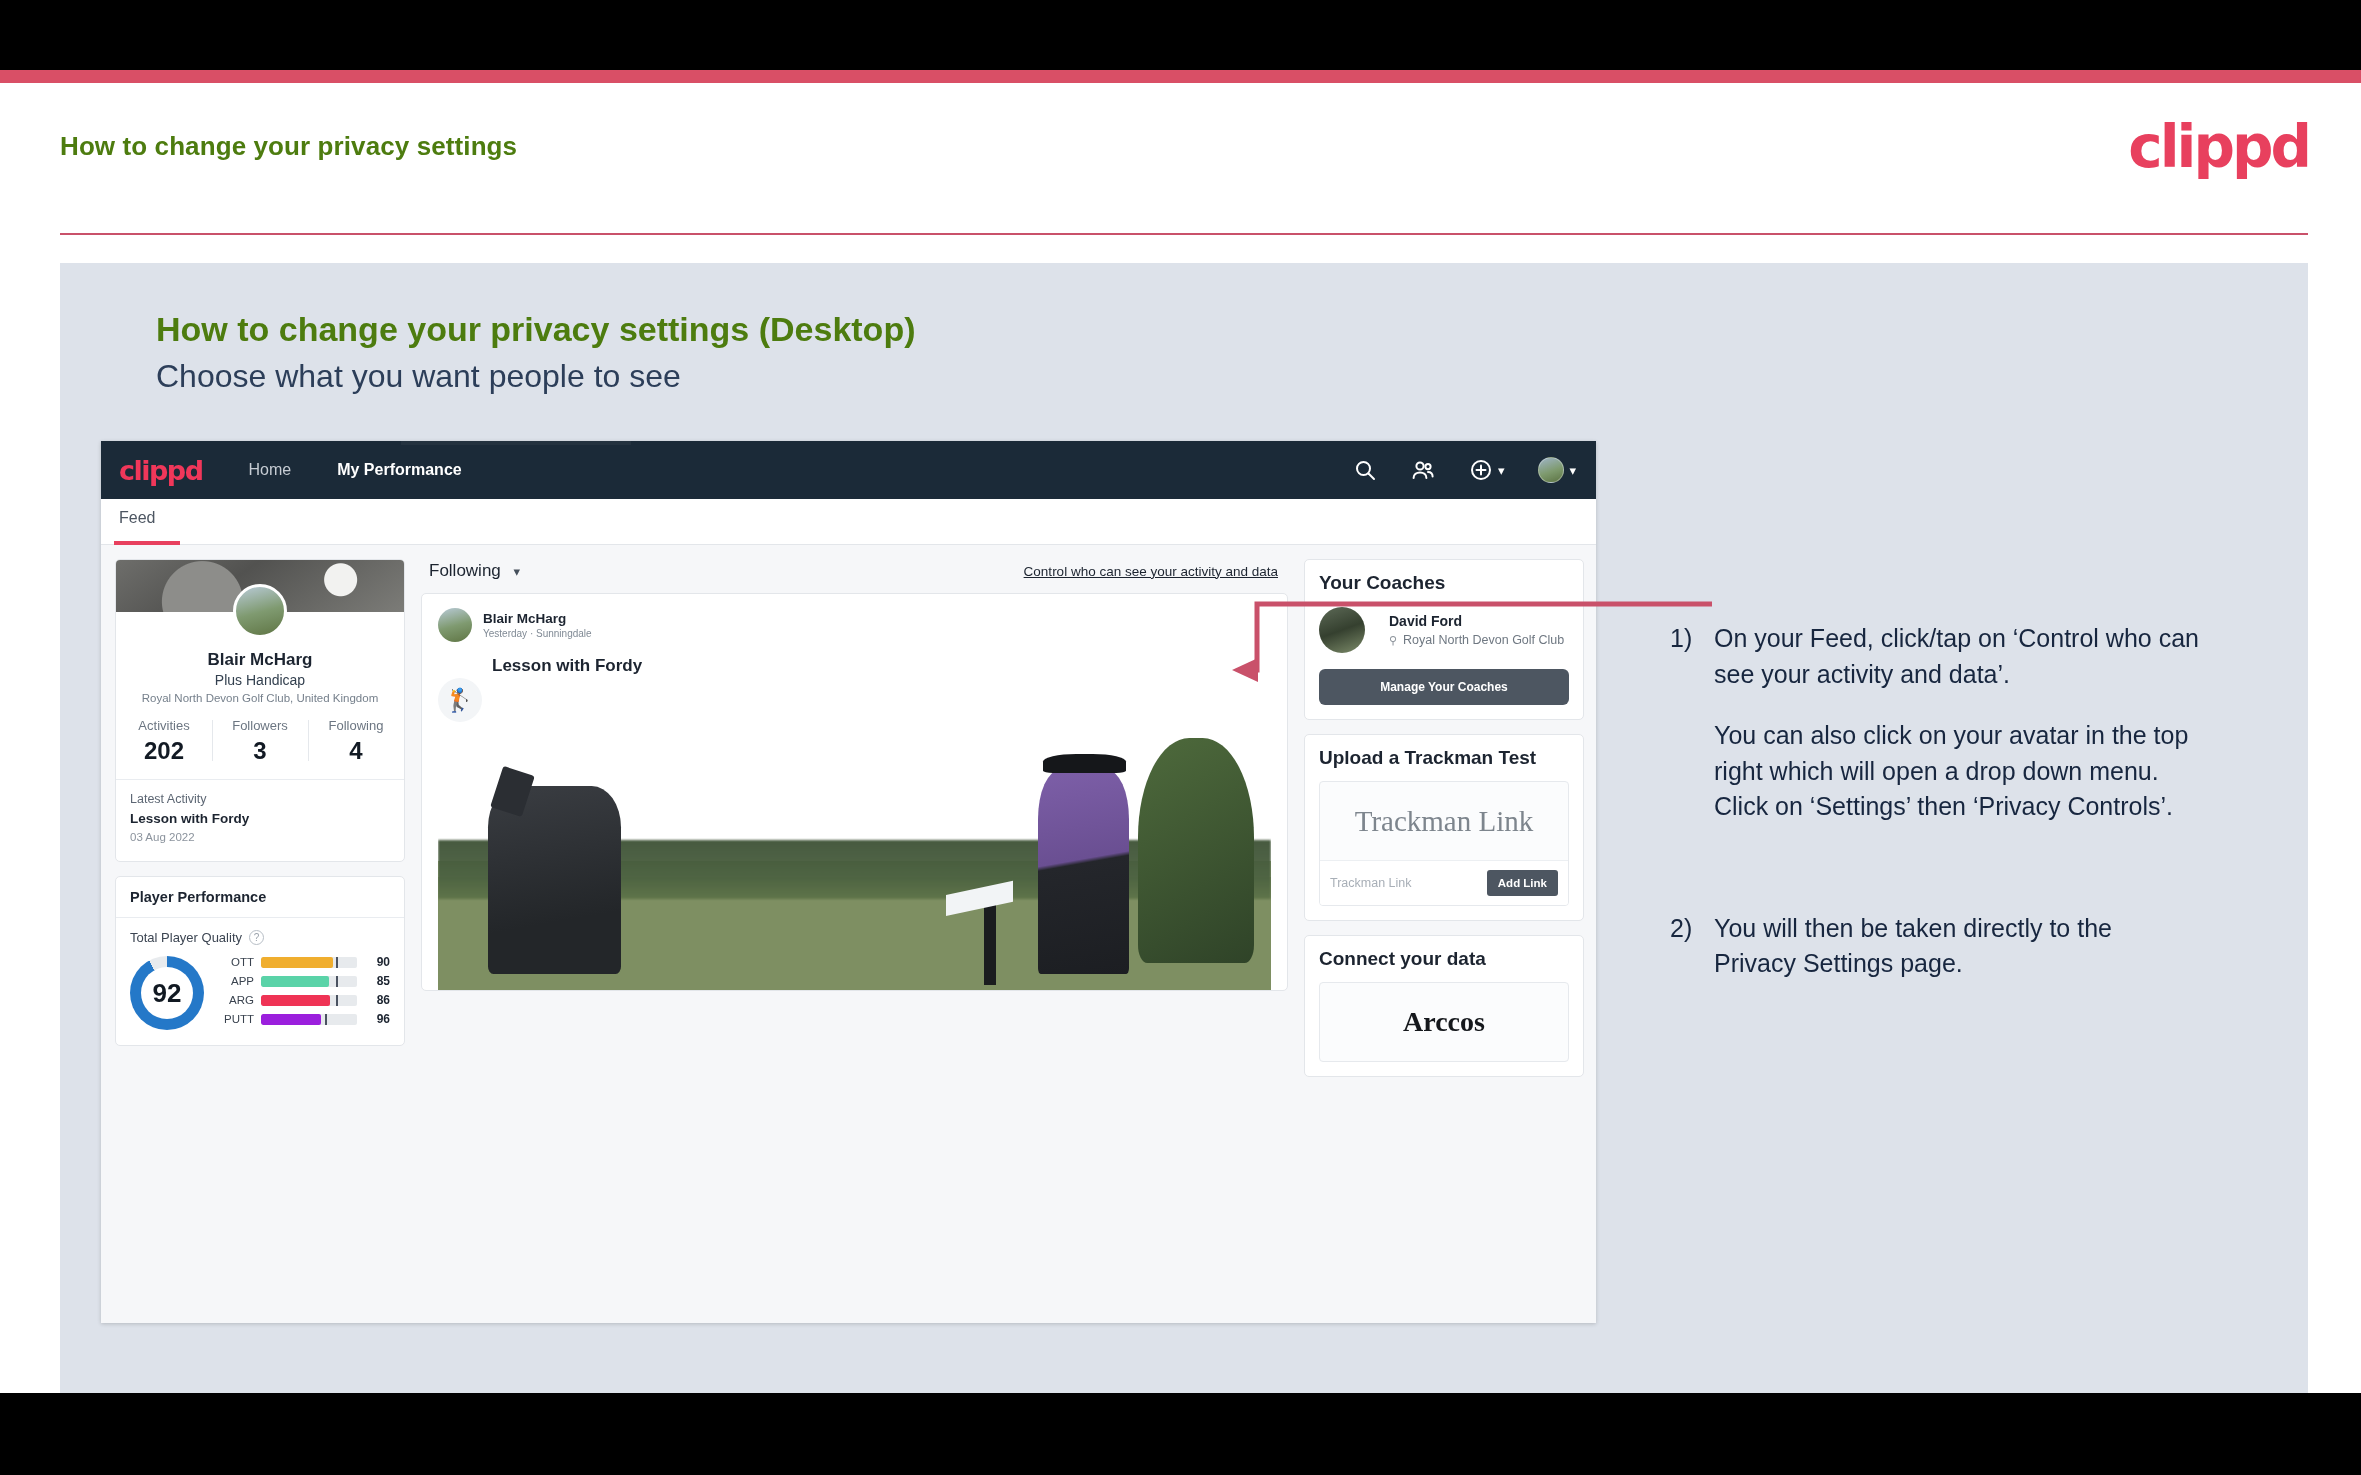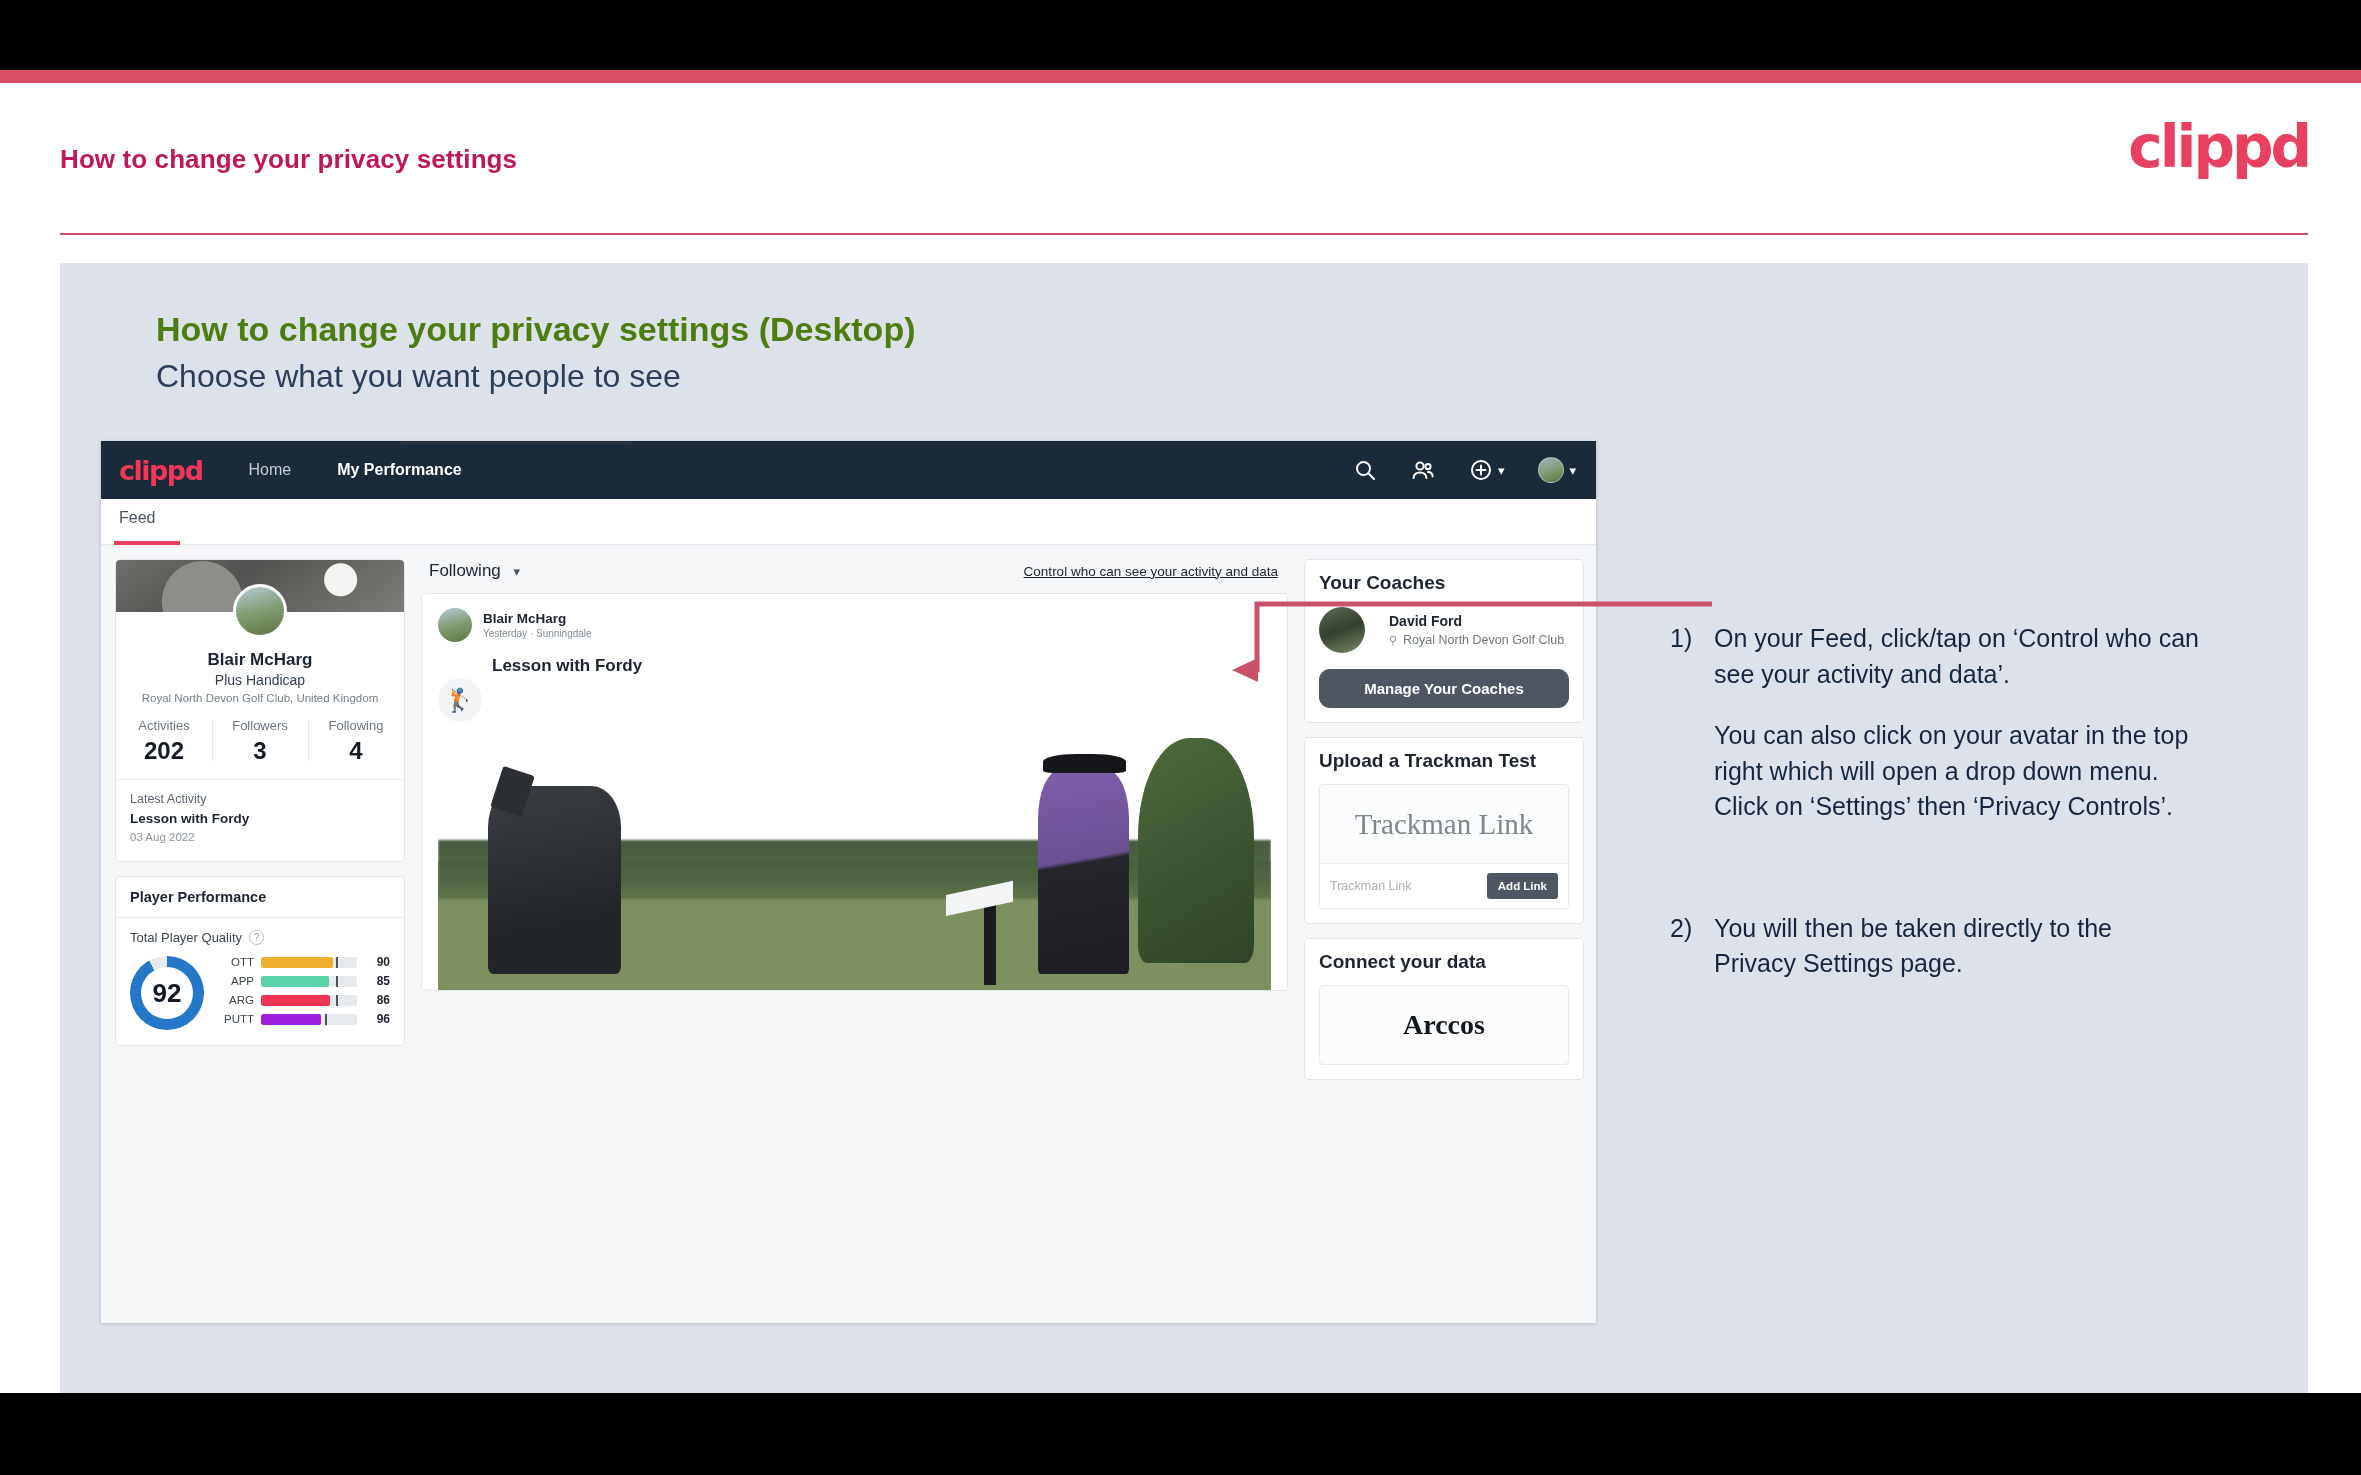--- a/index.html
+++ b/index.html
@@ -16,22 +16,22 @@
   .top-pink  { position:absolute; left:0; top:70px; width:100%; height:13px; background:#d94f66; }
 
   
   .page { position:absolute; left:0; top:83px; width:2361px; height:1310px; background:#fff; }
 
   
   .bottom-black { position:absolute; left:0; top:1393px; width:100%; height:82px; background:#000; }
 
   
   .slide-kicker {
-    position:absolute; left:60px; top:61px;
-    font-size:26px; font-weight:700; color:#be185d; letter-spacing:.1px;
+    position:absolute; left:60px; top:48px;
+    font-size:26px; font-weight:700; color:#4d7c0f; letter-spacing:.1px;
   }
   .brand-logo {
     position:absolute; right:52px; top:30px;
     font-size:58px; font-weight:800; color:#e8405e;
     letter-spacing:-3px; font-family:"DejaVu Sans", sans-serif;
   }
   .header-rule {
     position:absolute; left:60px; top:150px; width:2248px; height:2px; background:#c9516a;
   }
 
@@ -222,22 +222,22 @@
   .r-title { font-size:19px; font-weight:700; color:#1c2430; }
   .coach-row { display:flex; align-items:center; gap:24px; margin-top:13px; }
   .coach-av {
     width:46px; height:46px; border-radius:50%;
     background:linear-gradient(160deg,#5d6a57 0%,#35402f 50%,#7d8c6a 100%);
   }
   .coach-name { font-size:14px; font-weight:700; color:#1c2430; }
   .coach-club { font-size:12.5px; color:#6f7882; margin-top:4px; display:flex; align-items:center; gap:6px; }
   .pin { font-size:11px; color:#8e959d; }
   .btn-dark {
-    display:block; width:100%; margin-top:16px; padding:11px 0; border:0; border-radius:11px;
-    background:#4d5661; color:#fff; font-size:15px; font-weight:700; text-align:center;
+    display:block; width:100%; margin-top:16px; padding:11px 0; border:0; border-radius:6px;
+    background:#4d5661; color:#fff; font-size:12px; font-weight:700; text-align:center;
     font-family:"Liberation Sans", sans-serif;
   }
   .inset {
     margin-top:12px; border:1px solid #e6e9ed; border-radius:4px; overflow:hidden; background:#fbfcfd;
   }
   .inset-brand {
     height:78px; display:flex; align-items:center; justify-content:center;
     font-family:"Liberation Serif", serif; font-size:29px; color:#7d858d;
   }
   .inset-brand.arccos { font-size:28px; color:#15181c; font-weight:700; }

